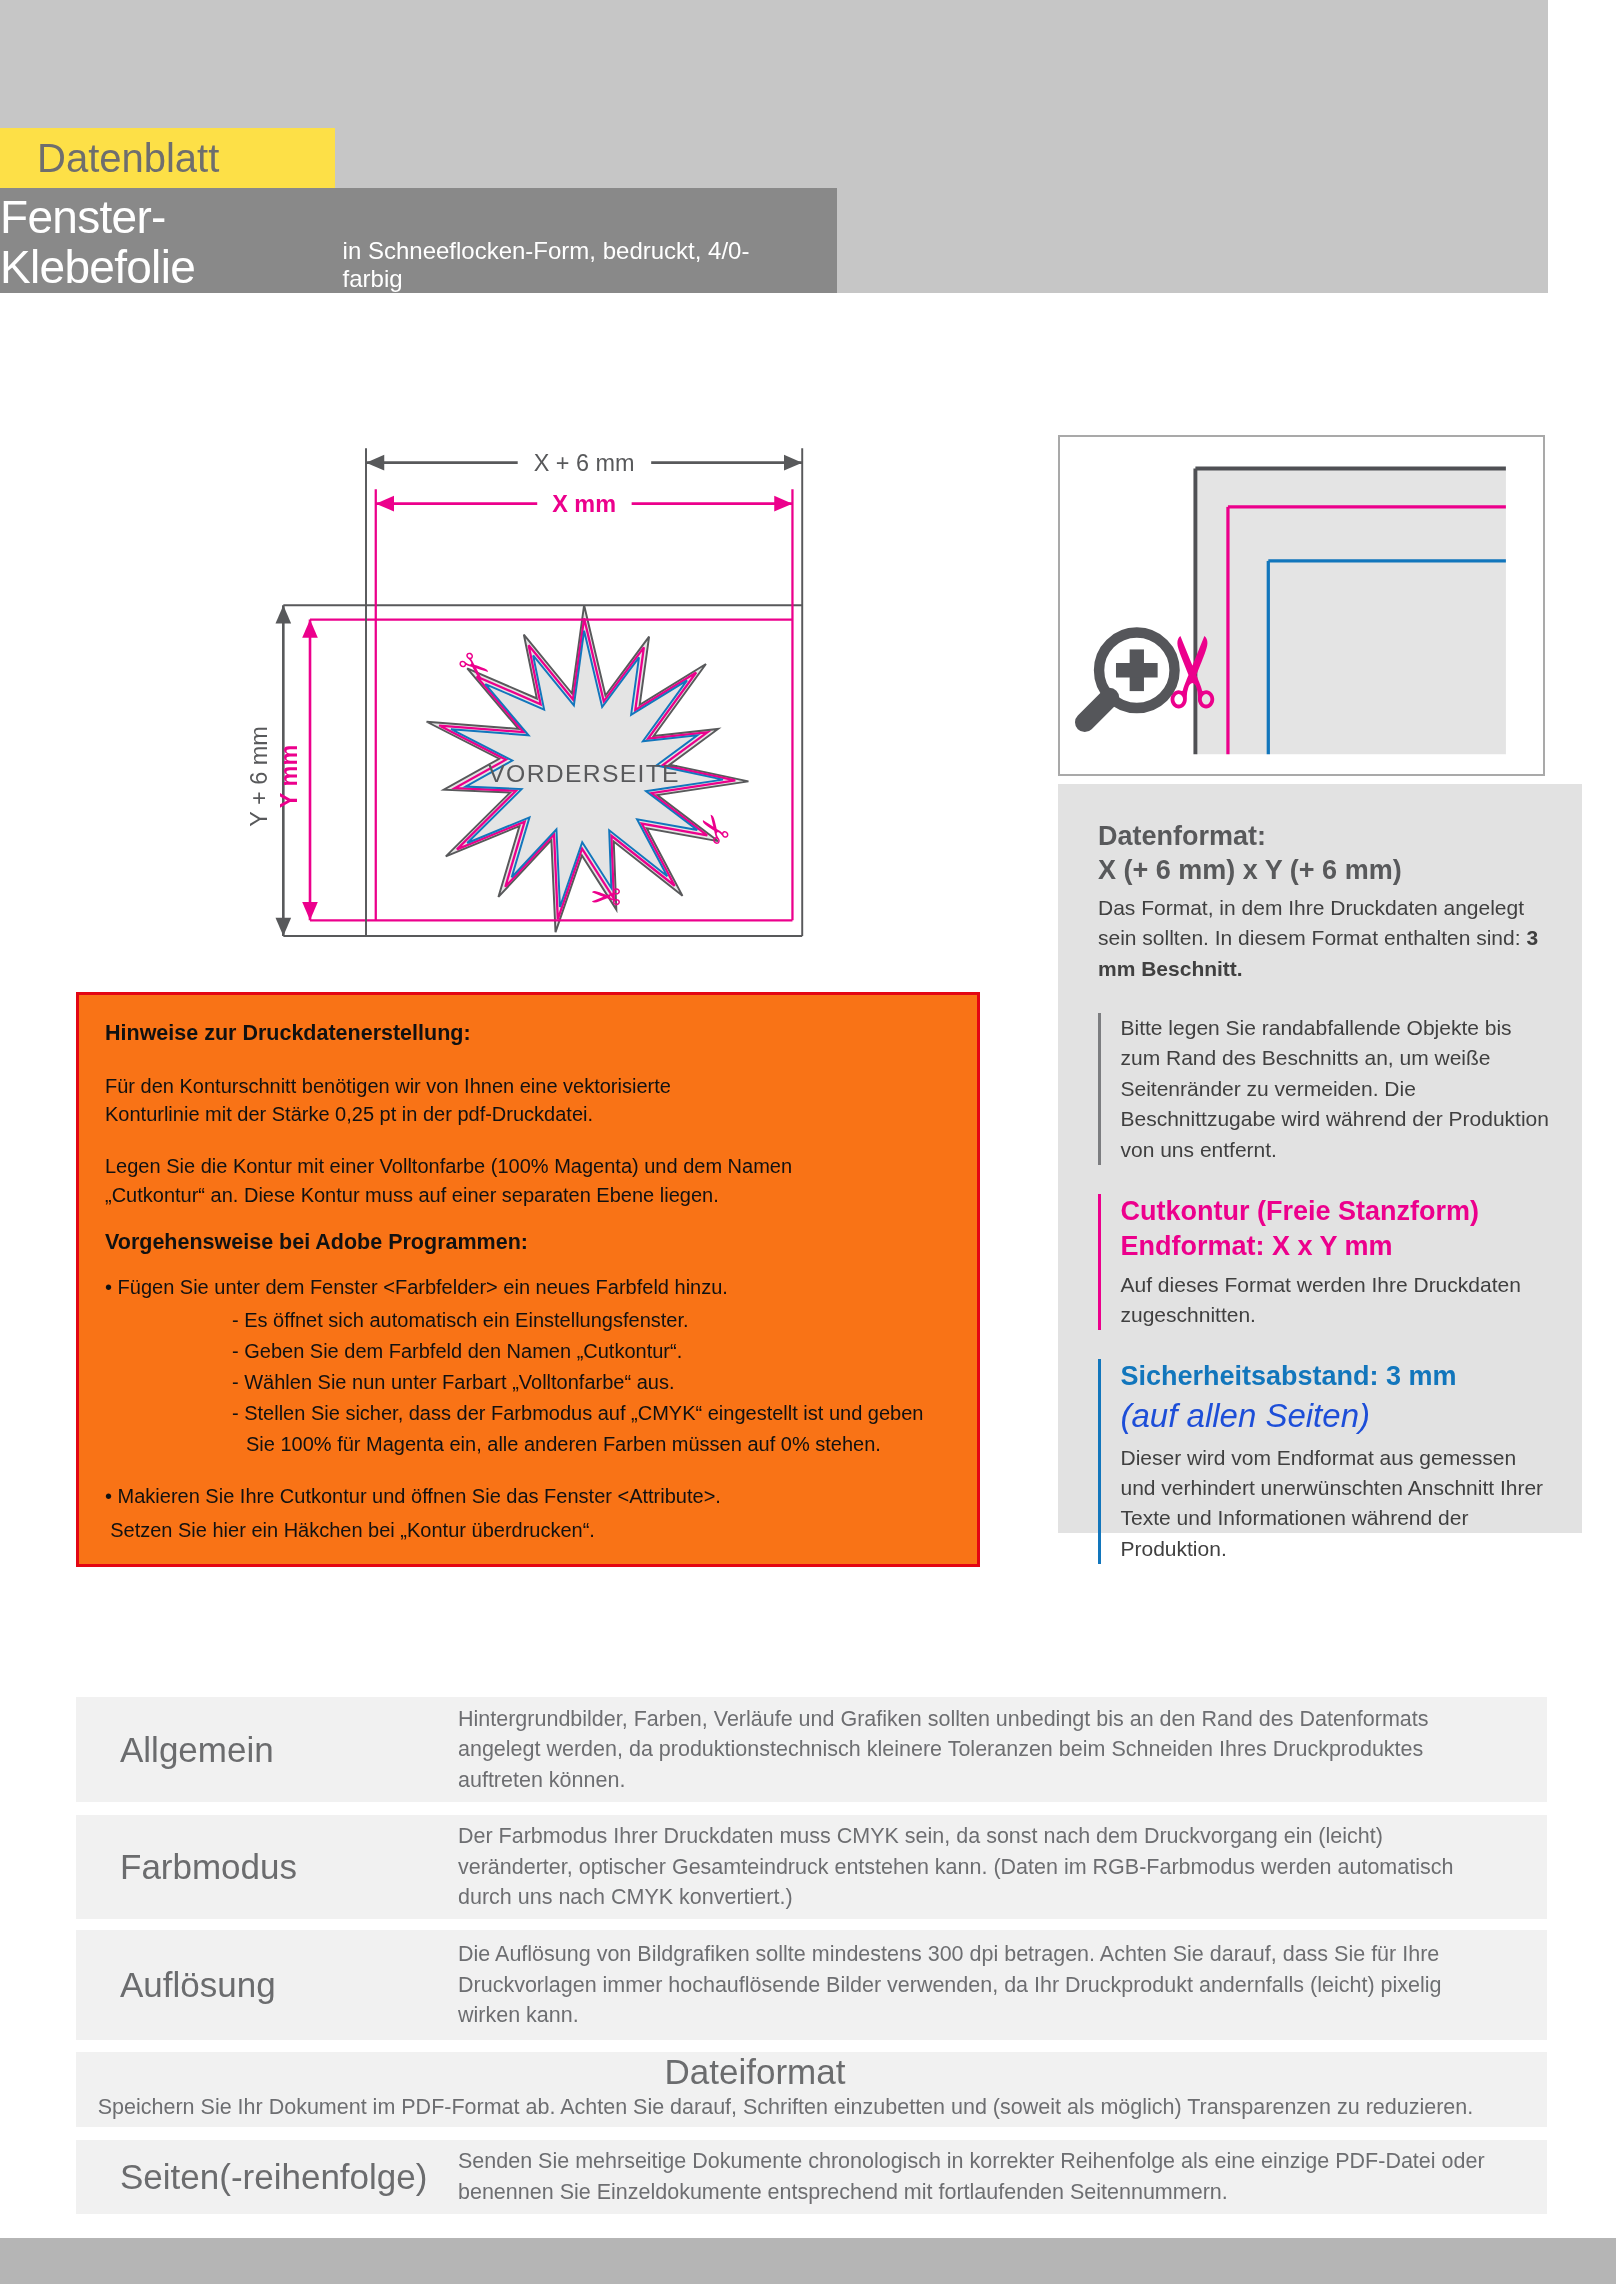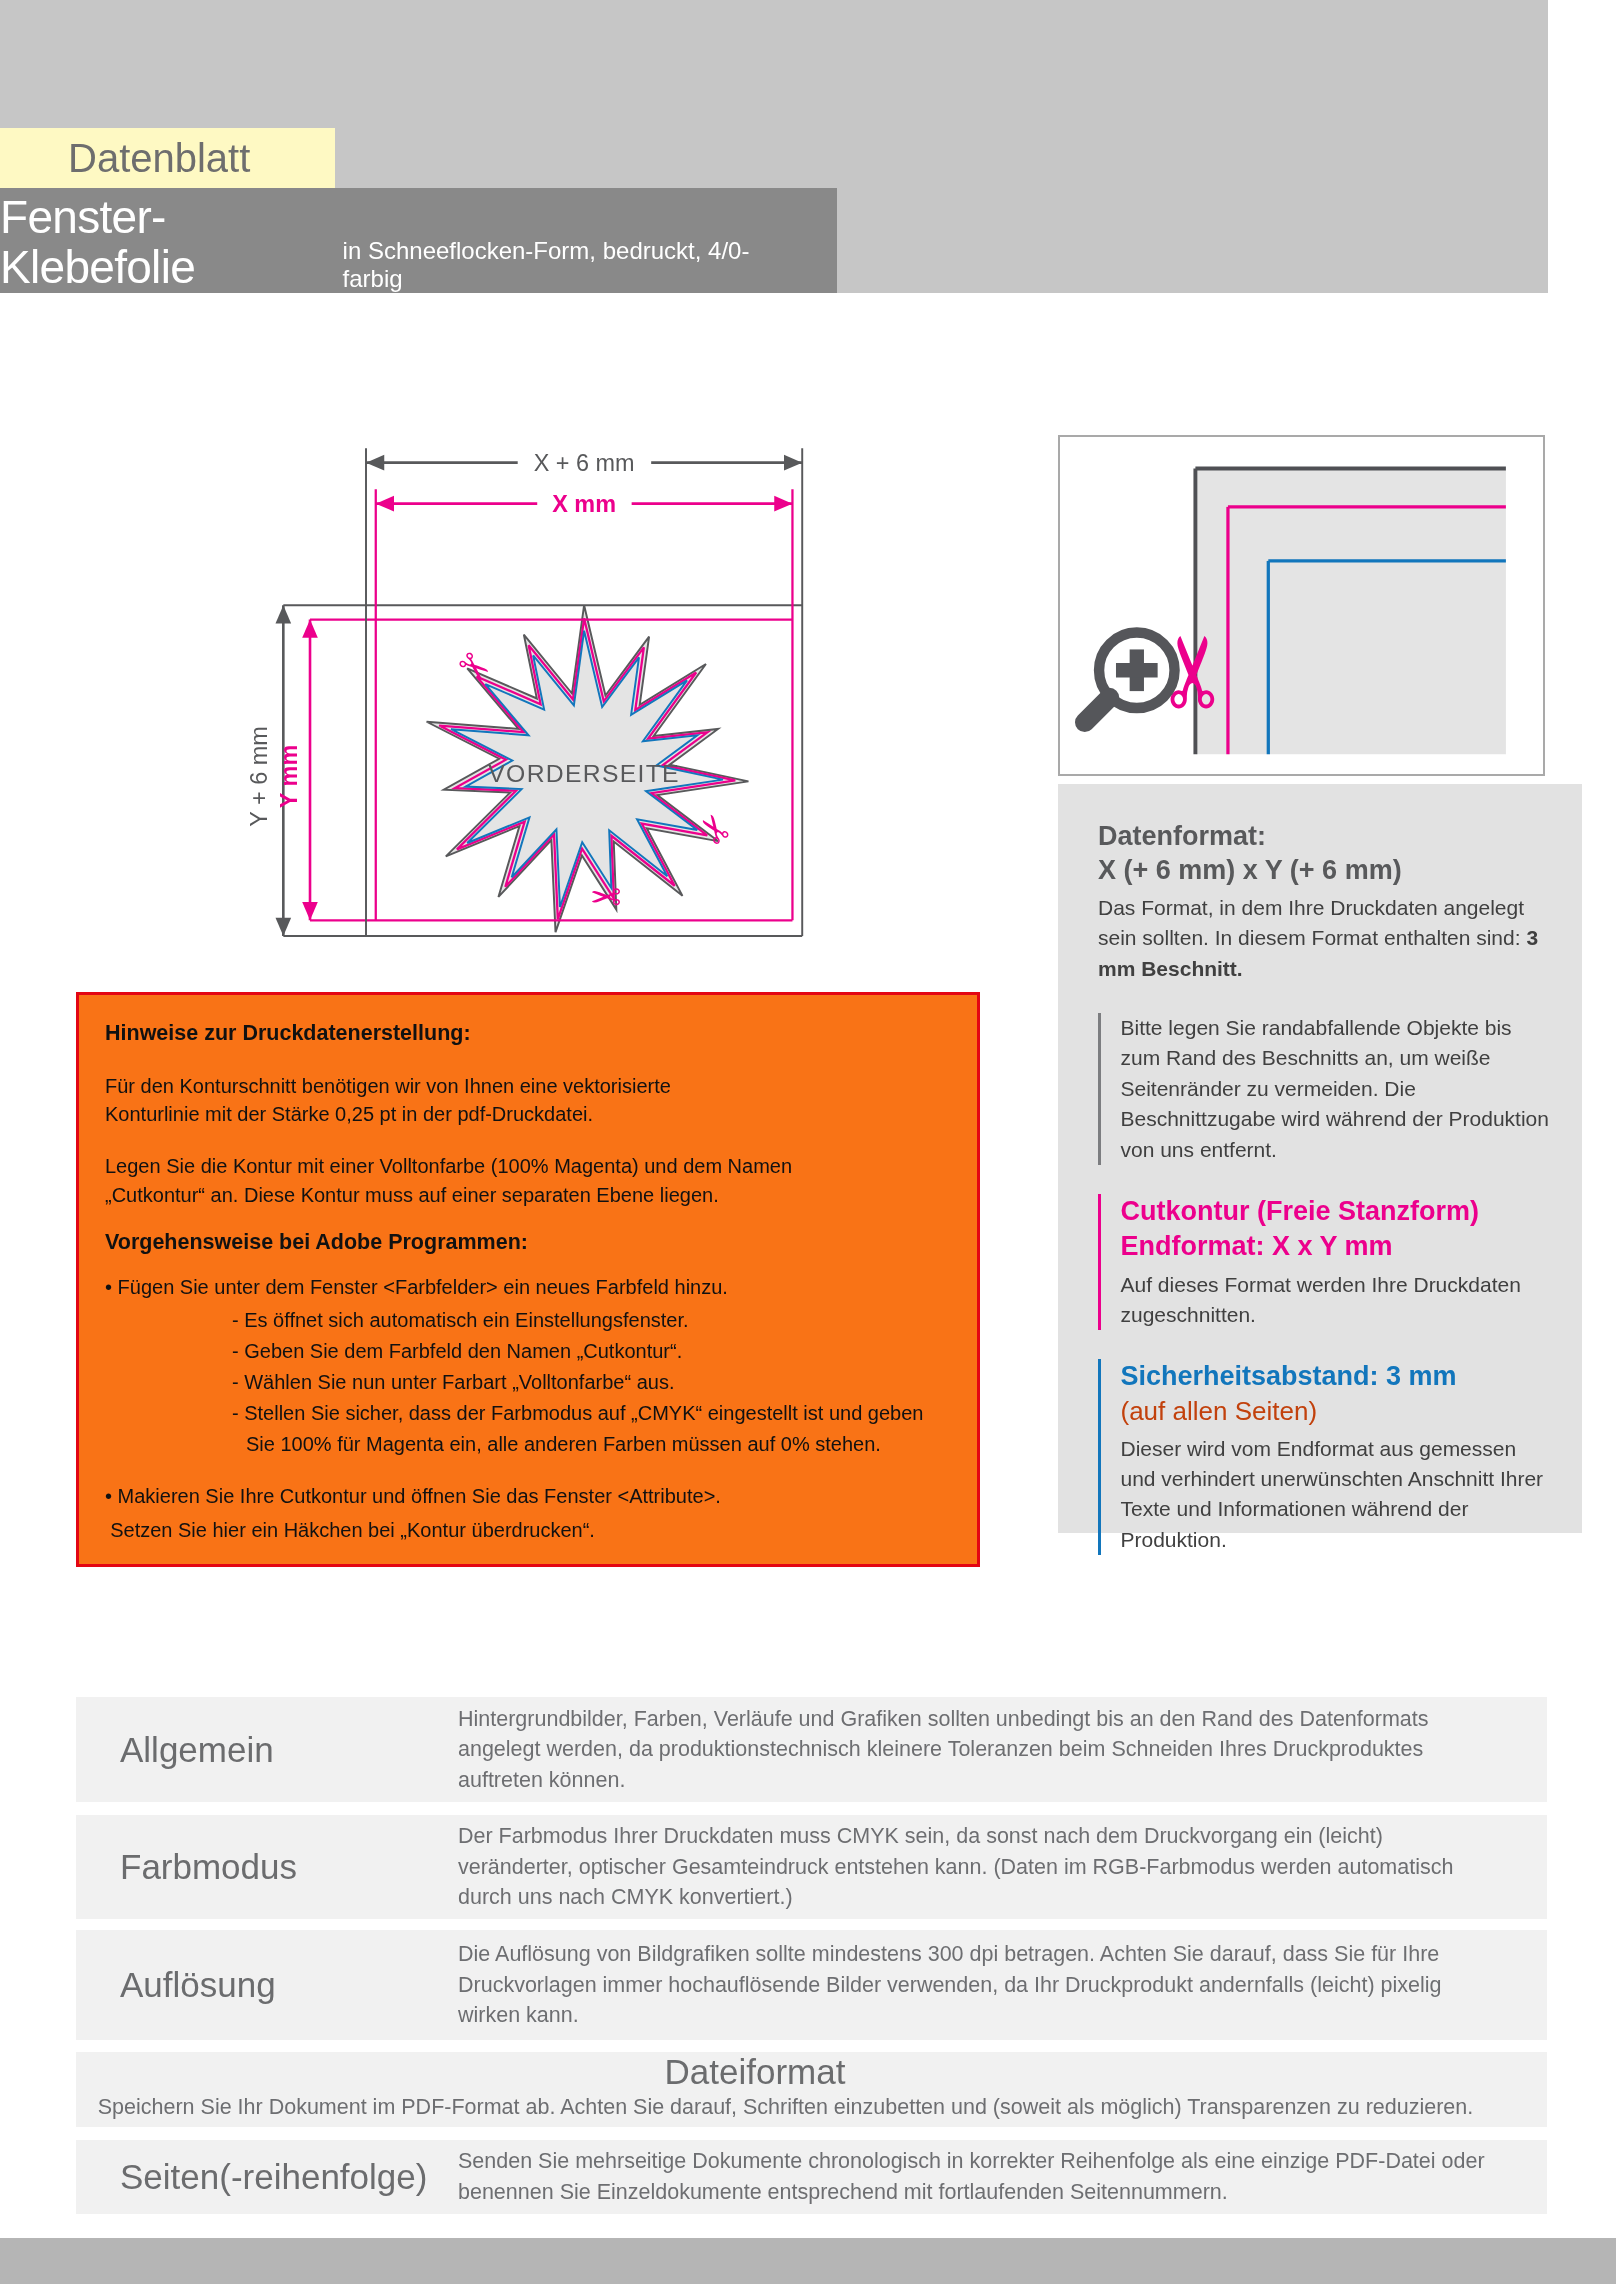--- a/index.html
+++ b/index.html
@@ -2,22 +2,22 @@
 <html style="font-size:10.4px"><head>
 <meta charset="utf-8">
 <style>
   html,body{margin:0;padding:0;background:#ffffff;}
   .page{position:relative;width:1616px;height:2284px;background:#ffffff;overflow:hidden;
         font-family:"Liberation Sans",sans-serif;color:#58595b;}
   .abs{position:absolute;}
 
   
   .hdr-gray{left:0;top:0;width:1548px;height:293px;background:#c6c6c6;}
-  .hdr-label{left:0;top:128px;width:335px;height:61px;background:#fef9c3;
-             font-size:40px;line-height:61px;color:#6e6e6e;padding-left:68px;box-sizing:border-box;}
+  .hdr-label{left:0;top:128px;width:335px;height:61px;background:#fde047;
+             font-size:40px;line-height:61px;color:#6e6e6e;padding-left:37px;box-sizing:border-box;}
   .hdr-banner{left:0;top:188px;width:837px;height:105px;background:#898989;color:#ffffff;
               display:flex;justify-content:center;align-items:flex-end;
               padding-right:51px;box-sizing:border-box;}
   .hdr-title{font-size:46px;letter-spacing:-0.7px;line-height:1.1;}
   .hdr-sub{font-size:24px;margin-top:3.9px;}
 
   
   .diagram{left:241px;top:404px;width:612px;height:573px;}
   .dim-text{font-size:36px;fill:#58595b;}
   .dim-text-m{font-size:36px;fill:#ec008c;font-weight:bold;}
@@ -32,21 +32,21 @@
   .infopanel{left:1058px;top:784px;width:524px;height:749px;background:#e2e2e2;
              box-sizing:border-box;padding:36px 33px 12px 40px;}
   .ip-h{font-size:27px;font-weight:bold;color:#58595b;line-height:1.25;}
   .ip-p{font-size:21px;line-height:1.45;color:#404040;margin-top:5.2px;}
   .ip-block{margin-top:29px;padding-left:19.5px;}
   .bl-gray{border-left:3.3px solid #7c7d80;}
   .bl-magenta{border-left:3.3px solid #ec008c;}
   .bl-blue{border-left:3.3px solid #1276bc;}
   .ip-h-m{font-size:27px;font-weight:bold;color:#ec008c;line-height:1.3;}
   .ip-h-b{font-size:27px;font-weight:bold;color:#1276bc;line-height:1.3;}
-  .ip-h-b2{font-size:26px;color:#c2410c;line-height:1.3;}
+  .ip-h-b2{font-size:33px;color:#1d4ed8;line-height:1.3;font-style:italic;}
 
   
   .notes{left:76px;top:992px;width:904px;min-height:544px;border:3.3px solid #e30613;
          box-sizing:border-box;background:#f97316;padding:26px 26px 19.5px 26px;color:#111111;}
   .n-title{font-size:21.5px;font-weight:bold;margin-bottom:26px;}
   .n-line{font-size:20px;line-height:1.42;}
   .n-gap{margin-bottom:23.4px;}
   .n-h2{font-size:21.5px;font-weight:bold;margin:0 0 18px 0;}
   .n-bullet{font-size:20px;line-height:1.42;margin-bottom:3.9px;}
   .n-sub{font-size:20px;line-height:1.55;padding-left:127px;}

